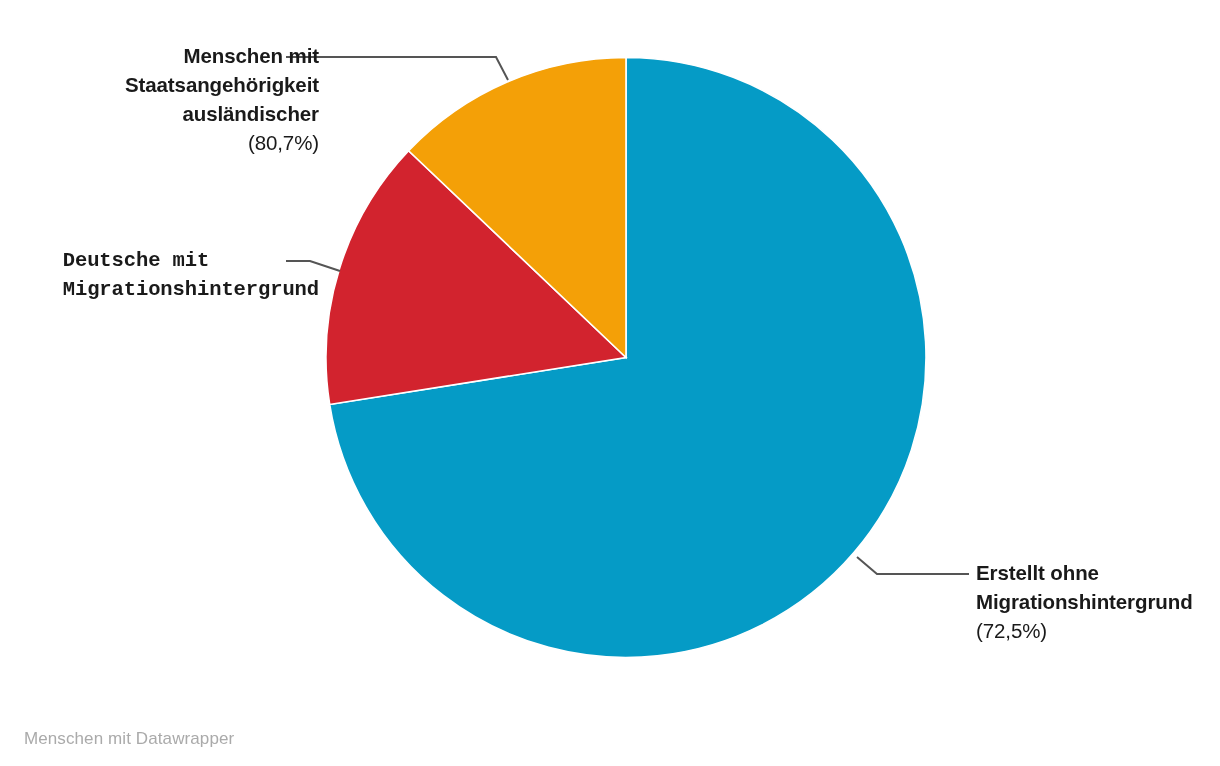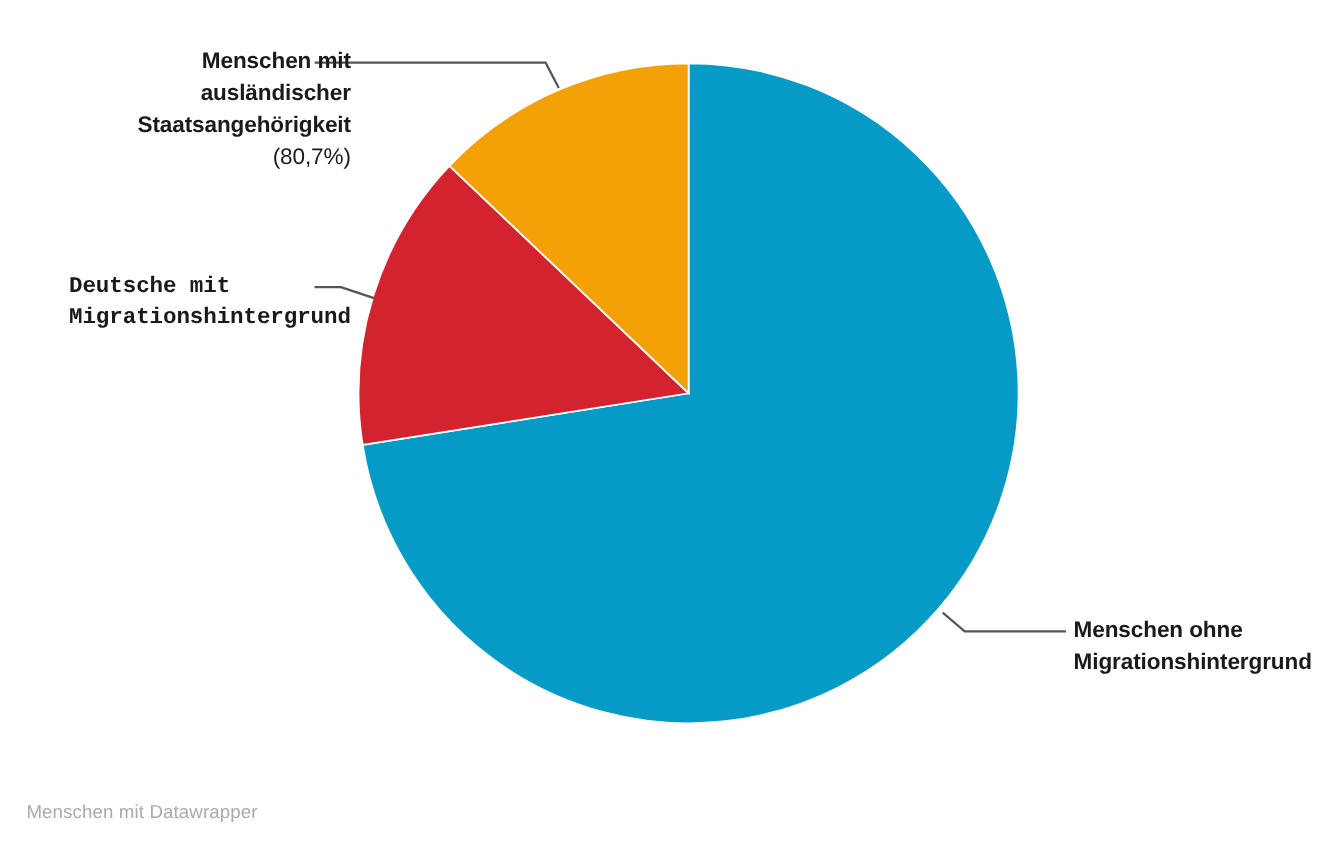--- a/index.html
+++ b/index.html
@@ -99,30 +99,31 @@
 
     <polyline points="270,57 480,57 492,80" fill="none" stroke="#555555" stroke-width="2"></polyline>
 
     <polyline points="270,261 294,261 324,271" fill="none" stroke="#555555" stroke-width="2"></polyline>
 
     <polyline points="841,557 861,574 953,574" fill="none" stroke="#555555" stroke-width="2"></polyline>
   </svg>
 
   <div class="slice-label" id="label-auslaendische">
     <span class="nm">Menschen mit</span>
+    <span class="nm">Staatsangehörigkeit</span>
     <span class="nm">ausländischer</span>
-    <span class="nm">Staatsangehörigkeit</span>
     <span class="pct">(80,7%)</span>
   </div>
 
   <div class="slice-label" id="label-deutsche-mit">
     <span class="nm">Deutsche mit</span>
     <span class="nm">Migrationshintergrund</span>
   </div>
 
   <div class="slice-label" id="label-deutsche-ohne">
-    <span class="nm">Menschen ohne</span>
+    <span class="nm">Erstellt ohne</span>
     <span class="nm">Migrationshintergrund</span>
+    <span class="pct">(72,5%)</span>
   </div>
 
   <div id="footer-credit">Menschen mit Datawrapper</div>
 
 </div>
 
 </body></html>

